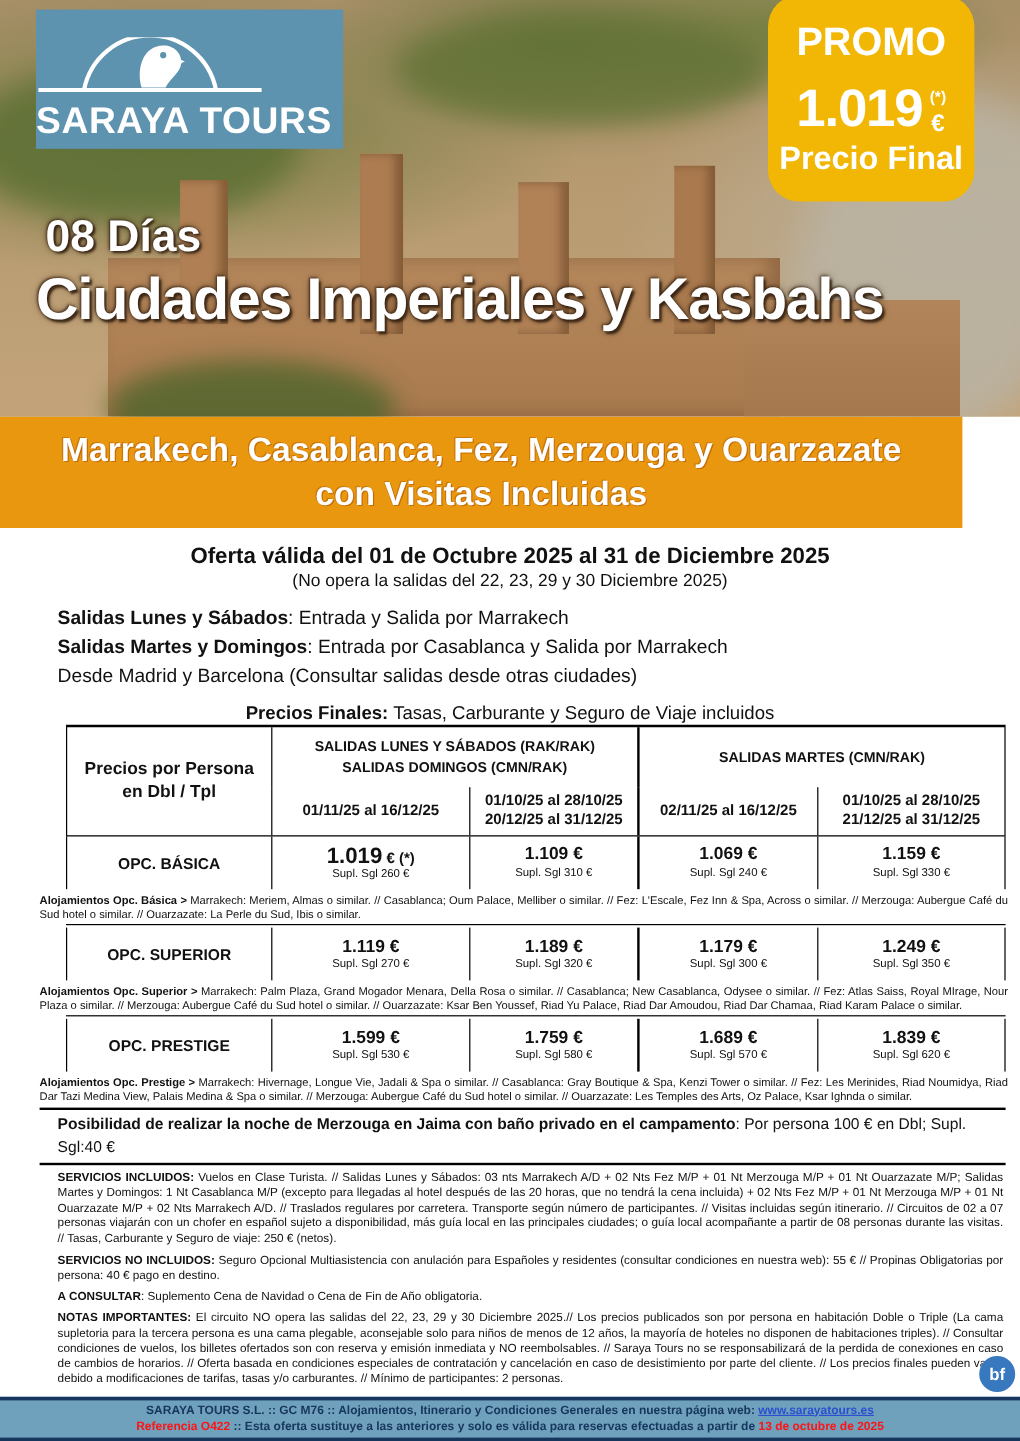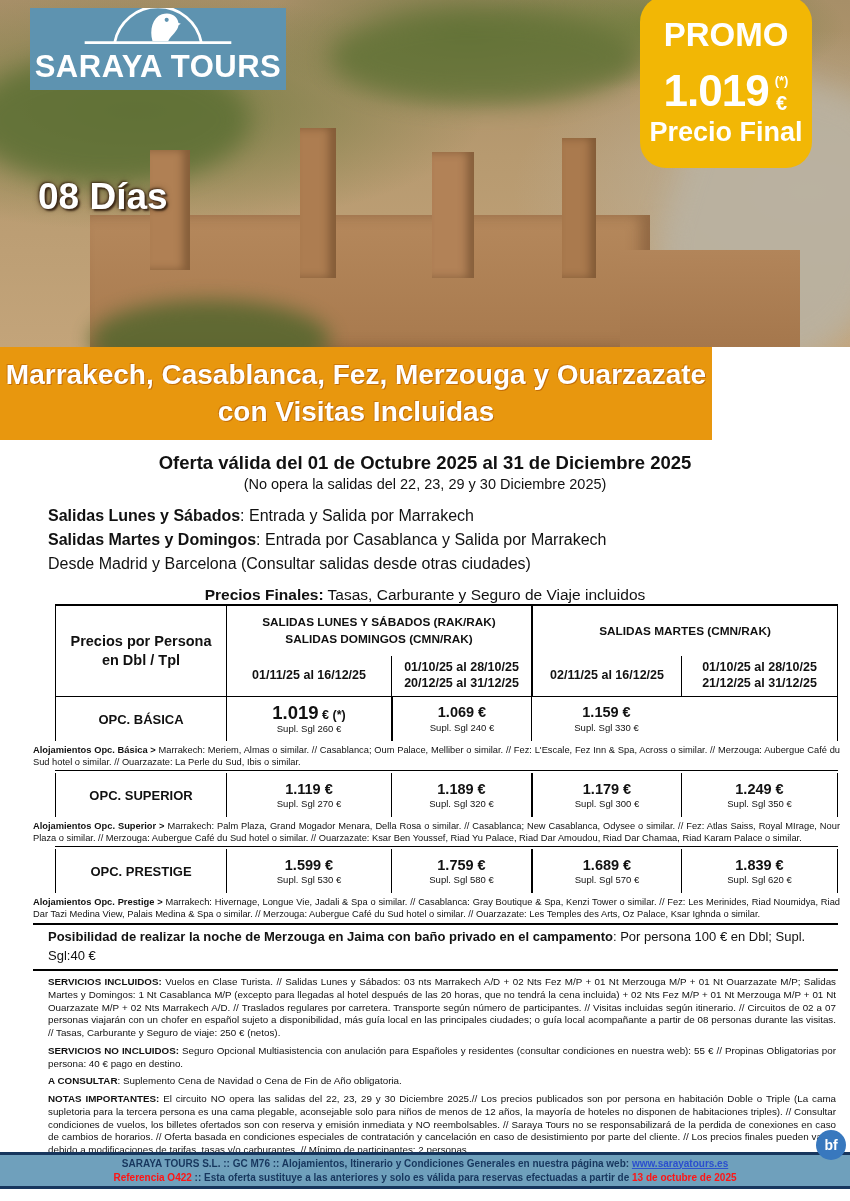--- a/index.html
+++ b/index.html
@@ -22,42 +22,42 @@
   .k-wall2 { left:620px; top:250px; width:180px; height:97px; background:linear-gradient(180deg,#b2855a,#a5774c); }
   .k-t1 { left:150px; top:150px; width:40px; height:120px; background:#b08054; box-shadow:inset -7px 0 8px rgba(80,50,25,.45); }
   .k-t2 { left:300px; top:128px; width:36px; height:150px; background:#ad7d51; box-shadow:inset -7px 0 8px rgba(80,50,25,.45); }
   .k-t3 { left:432px; top:152px; width:42px; height:126px; background:#b28257; box-shadow:inset -7px 0 8px rgba(80,50,25,.45); }
   .k-t4 { left:562px; top:138px; width:34px; height:140px; background:#aa7a4e; box-shadow:inset -6px 0 8px rgba(80,50,25,.45); }
   .k-g1 { left:-30px; top:55px; width:280px; height:130px; background:#5e7035; border-radius:50%; filter:blur(12px); opacity:.85; }
   .k-g2 { left:330px; top:10px; width:310px; height:95px; background:#617236; border-radius:50%; filter:blur(12px); opacity:.8; }
   .k-g3 { left:90px; top:300px; width:240px; height:80px; background:#54662e; border-radius:50%; filter:blur(10px); opacity:.85; }
   .k-river { right:-40px; top:80px; width:220px; height:280px; background:#bab2a1; border-radius:40%; filter:blur(14px); transform:rotate(18deg); opacity:.9; }
 
-  .brand-box { position:absolute; left:30px; top:8px; width:256px; height:82px; background:#5e93b0;
-    display:flex; flex-direction:column; align-items:center; justify-content:flex-end; padding-bottom:8px; }
+  .brand-box { position:absolute; left:30px; top:8px; width:256px; height:116px; background:#5e93b0;
+    display:flex; flex-direction:column; align-items:flex-start; justify-content:flex-end; padding-bottom:8px; }
   .brand-name { color:#fff; font-weight:bold; font-size:31px; letter-spacing:.5px; line-height:1; }
   .brand-svg { margin-bottom:2px; }
 
   .promo { position:absolute; left:640px; top:-4px; width:172px; height:172px; background:#f2b705;
     border-radius:26px; display:flex; flex-direction:column; align-items:center; color:#fff; z-index:3; }
   .promo-label { font-weight:bold; font-size:33px; margin-top:22px; line-height:1; }
   .promo-price { margin-top:18px; line-height:1; display:flex; align-items:flex-end; }
   .promo-num { font-weight:bold; font-size:44px; letter-spacing:-1px; }
   .promo-cur { display:flex; flex-direction:column; align-items:center; margin-left:6px; }
   .promo-ast { font-weight:bold; font-size:13px; line-height:1; margin-bottom:6px; }
   .promo-eur { font-weight:bold; font-size:20px; line-height:1; }
   .promo-final { font-weight:bold; font-size:27px; margin-top:6px; line-height:1; }
 
   .hero-days, .hero-title { position:absolute; color:#fff; font-weight:bold;
     text-shadow: 2px 2px 2px rgba(55,35,18,.95), -1px -1px 2px rgba(55,35,18,.8), 0 0 6px rgba(55,35,18,.6); }
   .hero-days  { left:38px; top:178px; font-size:37px; line-height:1; }
   .hero-title { left:30px; top:224px; font-size:49px; line-height:1.1; letter-spacing:-1px; white-space:nowrap; }
 
   
-  .banner { width:712px; height:93px; background:#e8970e; display:flex; flex-direction:column;
+  .banner { width:802px; height:93px; background:#e8970e; display:flex; flex-direction:column;
     align-items:center; justify-content:center; }
   .banner div { color:#fff; font-weight:bold; font-size:28px; line-height:1.3;
     text-shadow:1px 1px 0 rgba(150,60,0,.45), -1px -1px 0 rgba(150,60,0,.35); }
 
   
   .offer-title { margin-top:12px; text-align:center; font-weight:bold; font-size:18.5px; }
   .offer-note  { margin-top:2px; text-align:center; font-size:14.5px; }
   .salidas { margin:12px 20px 0 48px; font-size:16px; line-height:24px; }
   .precios-header { margin-top:10px; text-align:center; font-size:15.5px; }
   b, .b { font-weight:bold; }
@@ -90,21 +90,21 @@
   .hot-note { margin:3px 10px 2px 33px; font-size:9.3px; line-height:1.3; text-align:justify; }
   .rule { margin:2px 0 2px 55px; width:783px; border-top:1px solid #000; }
   .rule-thick { margin:3px 0 3px 33px; width:805px; border-top:2px solid #000; }
 
   .jaima { margin:2px 10px 0 48px; font-size:13px; line-height:1.45; }
 
   
   .para { margin:5px 14px 0 48px; font-size:9.8px; line-height:1.3; text-align:justify; }
 
   
-  .footer { position:absolute; left:0; bottom:12px; width:850px; height:37px; background:#6fa0bc;
+  .footer { position:absolute; left:0; bottom:0; width:850px; height:37px; background:#6fa0bc;
     border-top:3px solid #17365d; border-bottom:3px solid #17365d;
     display:flex; flex-direction:column; align-items:center; justify-content:center; gap:2px; z-index:5; }
   .footer div { font-size:10px; font-weight:bold; color:#17365d; line-height:1.2; }
   .footer .red { color:#ff1414; }
   .footer .link { color:#2b4fce; text-decoration:underline; cursor:pointer; }
 
   .bf { position:absolute; left:816px; top:1130px; width:30px; height:30px; border-radius:50%;
     background:#3878be; color:#fff; font-weight:bold; font-size:14px;
     display:flex; align-items:center; justify-content:center; z-index:6; }
 </style>
@@ -144,20 +144,21 @@
         <span class="promo-num">1.019</span>
         <span class="promo-cur">
           <span class="promo-ast">(*)</span>
           <span class="promo-eur">€</span>
         </span>
       </div>
       <div class="promo-final">Precio Final</div>
     </div>
 
     <div class="hero-days">08 Días</div>
+    <div class="hero-title">Ciudades Imperiales y Kasbahs</div>
   </div>
 
   <div class="banner">
     <div>Marrakech, Casablanca, Fez, Merzouga y Ouarzazate</div>
     <div>con Visitas Incluidas</div>
   </div>
 
   <div class="offer-title">Oferta válida del 01 de Octubre 2025 al 31 de Diciembre 2025</div>
   <div class="offer-note">(No opera la salidas del 22, 23, 29 y 30 Diciembre 2025)</div>
 
@@ -185,20 +186,24 @@
       <div class="hc hc-d4">01/10/25 al 28/10/25
 21/12/25 al 31/12/25</div>
     </div>
 
     <div class="tbl-row">
       <div class="rc rc-name">OPC. BÁSICA</div>
       <div class="rc">
         <div class="price-big"><span>1.019</span><span class="small"> € (*)</span></div>
         <div class="supl">Supl. Sgl 260 €</div>
       </div>
+      <div class="rc">
+        <div class="price">1.109 €</div>
+        <div class="supl">Supl. Sgl 310 €</div>
+      </div>
       <div class="rc thickL">
         <div class="price">1.069 €</div>
         <div class="supl">Supl. Sgl 240 €</div>
       </div>
       <div class="rc">
         <div class="price">1.159 €</div>
         <div class="supl">Supl. Sgl 330 €</div>
       </div>
     </div>
   </div>

